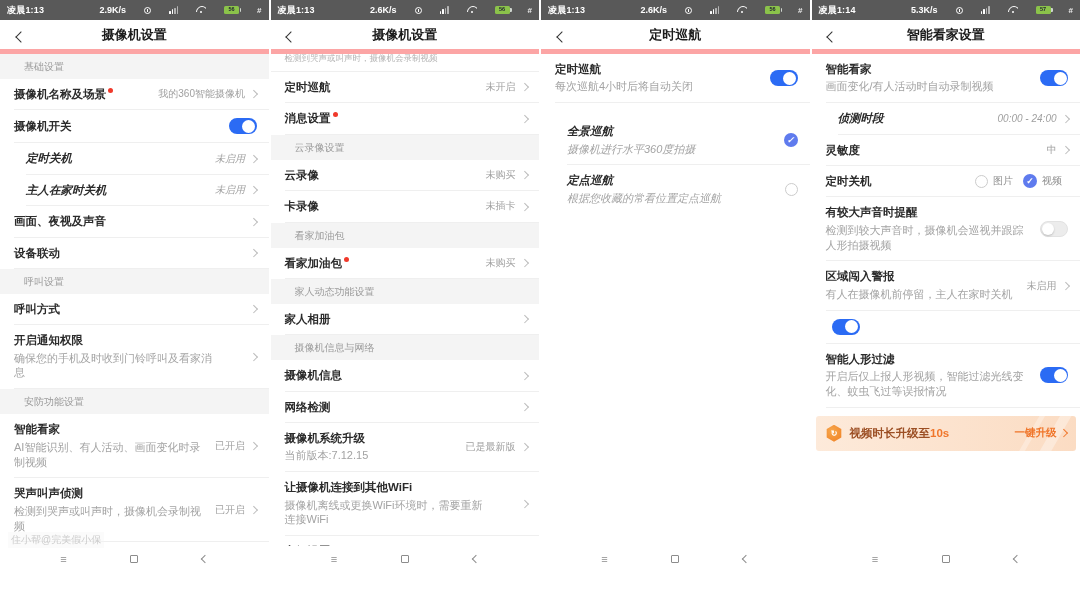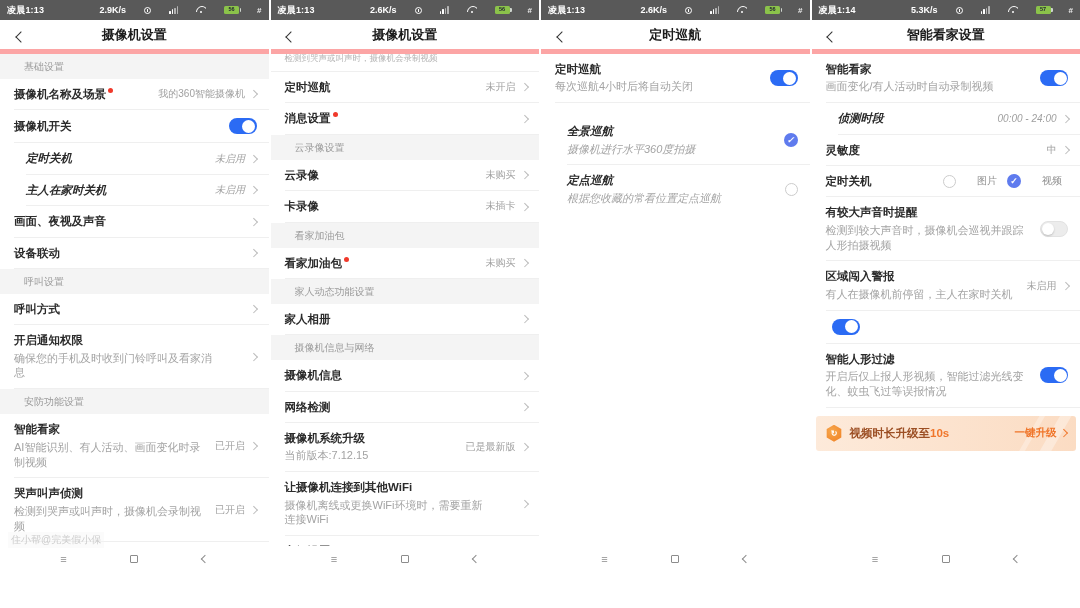--- a/index.html
+++ b/index.html
@@ -44,21 +44,21 @@
   .chev{width:5.5px;height:5.5px;border-top:1.5px solid #bbb;border-right:1.5px solid #bbb;transform:rotate(45deg);display:block;margin-left:2px;}
   
   .toggle{width:28px;height:16px;border-radius:9px;position:relative;flex:0 0 auto;}
   .toggle.on{background:#2b6bf4;}
   .toggle.on::after{content:"";position:absolute;right:1.5px;top:1.5px;width:13px;height:13px;border-radius:50%;background:#fff;}
   .toggle.off{background:#ececec;border:1px solid #e2e2e2;}
   .toggle.off::after{content:"";position:absolute;left:1px;top:1px;width:12px;height:12px;border-radius:50%;background:#fff;box-shadow:0 1px 2px rgba(0,0,0,.2);}
   
   .check{width:14px;height:14px;border-radius:50%;background:#5f7bee;color:#fff;font-size:9px;font-weight:700;display:flex;align-items:center;justify-content:center;line-height:1;}
   .radio{width:13px;height:13px;border-radius:50%;border:1.5px solid #ccc;background:#fff;}
-  .optlabel{font-size:10px;color:#8d8d8d;margin:0 6px 0 17px;}
+  .optlabel{font-size:10px;color:#8d8d8d;margin:0 6px 0 1px;}
   
   .gap{height:10px;background:#f2f2f2;flex:0 0 auto;}
   .spacer{height:13px;background:#fff;flex:0 0 auto;}
   .partial{font-size:8.5px;color:#b5b5b5;padding:1px 14px 6px;border-bottom:1px solid #efefef;flex:0 0 auto;margin-top:-2px;}
   
   .banner{margin:8px 4px 0;border-radius:3px;background:linear-gradient(90deg,#fdeada,#fbdcc3);display:flex;align-items:center;padding:9px 10px;position:relative;overflow:hidden;cursor:pointer;flex:0 0 auto;}
   .banner::after{content:"";position:absolute;right:18px;top:-8px;width:10px;height:60px;background:rgba(255,255,255,.35);transform:rotate(30deg);}
   .banner::before{content:"";position:absolute;right:44px;top:-8px;width:5px;height:60px;background:rgba(255,255,255,.3);transform:rotate(30deg);}
   .badge{width:17px;height:17px;background:radial-gradient(circle at 35% 35%,#f7a74c,#ef7c1f);clip-path:polygon(50% 0,93% 25%,93% 75%,50% 100%,7% 75%,7% 25%);margin-right:7px;flex:0 0 auto;display:flex;align-items:center;justify-content:center;color:#fff;font-size:8px;font-weight:700;}
   .bn-text{font-size:11.5px;font-weight:700;color:#9c4f24;}

